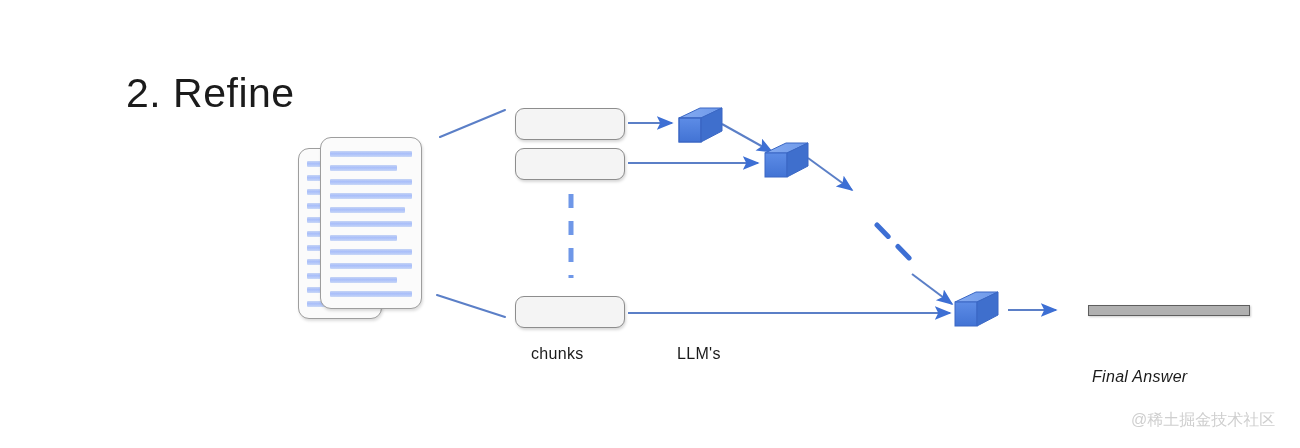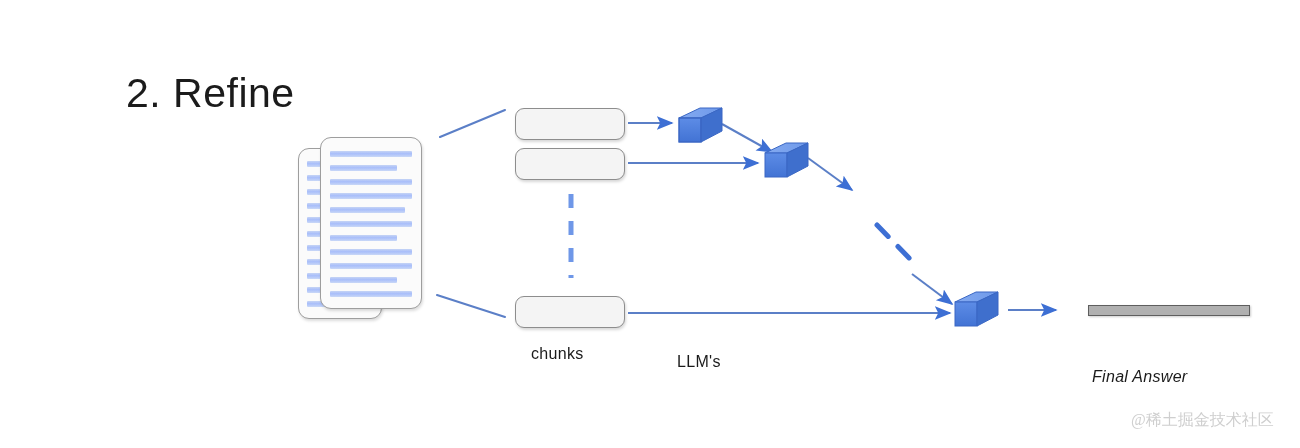--- a/index.html
+++ b/index.html
@@ -84,32 +84,32 @@
   .label {
     position: absolute;
     font-size: 16px;
     font-weight: 400;
     color: #1b1b1b;
     letter-spacing: 0.3px;
     white-space: nowrap;
     font-family: "Liberation Sans", sans-serif;
   }
   .label-chunks { left: 531px; top: 345px; }
-  .label-llms   { left: 677px; top: 353px; }
+  .label-llms   { left: 677px; top: 345px; }
   .label-final  { left: 1092px; top: 368px; font-style: italic; }
 
   
   .watermark {
     position: absolute;
     left: 1131px;
     top: 410px;
     font-size: 16px;
     color: #cfcfcf;
     white-space: nowrap;
-    font-family: Liberation Serif, serif;
+    font-family: Liberation Sans, sans-serif;
   }
 </style>
 </head>
 <body>
 
 <div id="canvas">
 
   <div class="title">2. Refine</div>
 
   <svg width="1300" height="448" style="position:absolute;left:0;top:0;">

